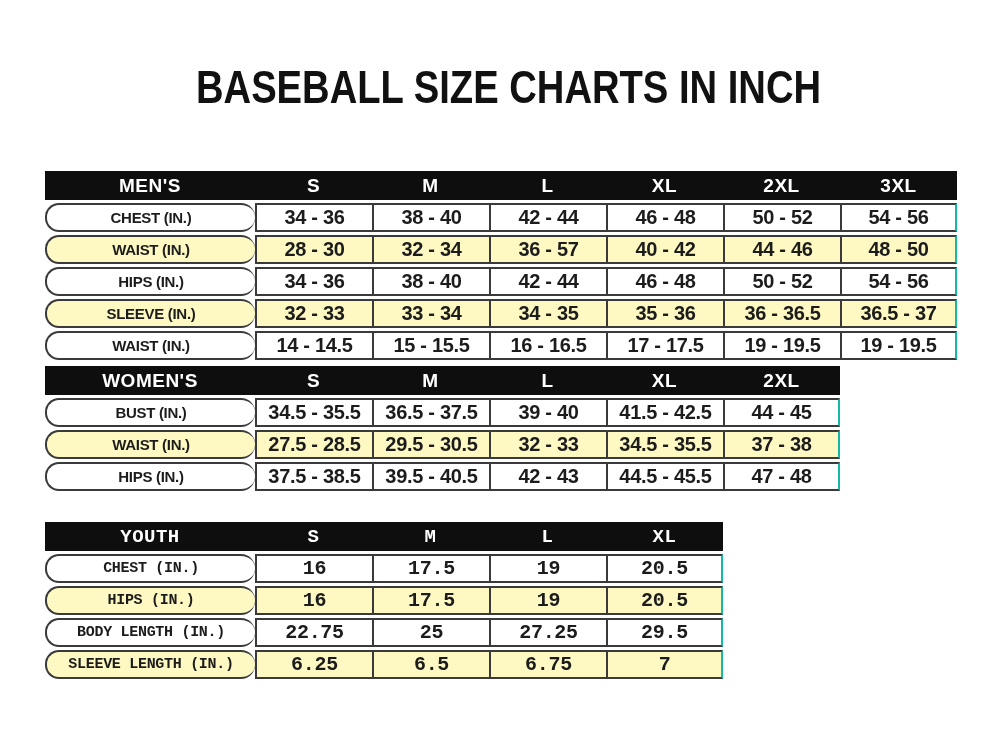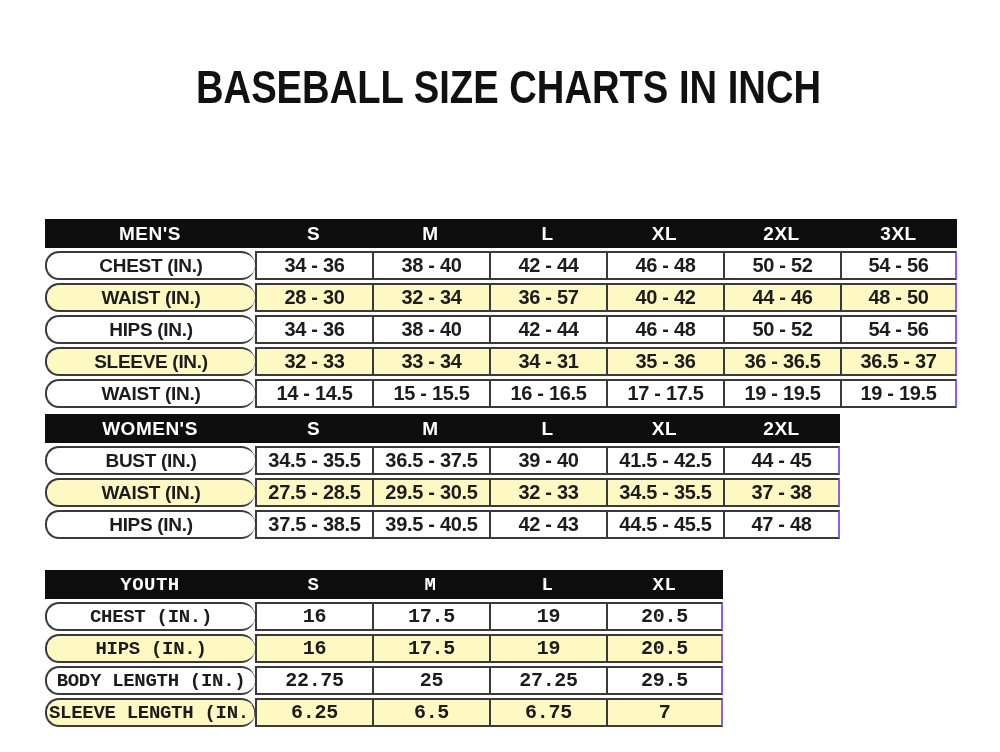--- a/index.html
+++ b/index.html
@@ -33,21 +33,21 @@
     transform: scaleX(0.83);
     transform-origin: center center;
     white-space: nowrap;
   }
   table.size-table {
     margin-left: 45px;
     border-collapse: separate;
     border-spacing: 0 3px;
     table-layout: fixed;
   }
-  #table-mens   { margin-top: 106px; }
+  #table-mens   { margin-top: 58px; }
   #table-womens { }
   #table-youth  { margin-top: 25px; font-family: Liberation Mono, monospace; }
 
   .size-table th,
   .size-table td {
     box-sizing: border-box;
     padding: 0 2px;
     text-align: center;
     vertical-align: middle;
     overflow: hidden;
@@ -65,27 +65,27 @@
   .size-table td {
     height: 29px;
     font-weight: bold;
     color: #1c1c1c;
     background: #ffffff;
     border-top: 2px solid #3a3a3a;
     border-bottom: 2px solid #3a3a3a;
     border-left: 2px solid #3a3a3a;
   }
   .size-table td:last-child {
-    border-right: 2px solid #8b5cf6;
+    border-right: 2px solid #14b8a6;
   }
   .size-table tr.stripe td {
     background: #fef9c3;
   }
   .size-table td.label-cell {
-    font-size: 19px;
+    font-size: 15px;
     letter-spacing: -0.3px;
     border-radius: 14px;
   }
   .size-table td.value-cell {
     font-size: 20px;
     letter-spacing: -0.3px;
   }
 </style>
 </head>
 <body>
@@ -142,21 +142,21 @@
           <td class="value-cell">38 - 40</td>
           <td class="value-cell">42 - 44</td>
           <td class="value-cell">46 - 48</td>
           <td class="value-cell">50 - 52</td>
           <td class="value-cell">54 - 56</td>
         </tr>
         <tr class="stripe">
           <td class="label-cell">SLEEVE (IN.)</td>
           <td class="value-cell">32 - 33</td>
           <td class="value-cell">33 - 34</td>
-          <td class="value-cell">34 - 31</td>
+          <td class="value-cell">34 - 35</td>
           <td class="value-cell">35 - 36</td>
           <td class="value-cell">36 - 36.5</td>
           <td class="value-cell">36.5 - 37</td>
         </tr>
         <tr>
           <td class="label-cell">WAIST (IN.)</td>
           <td class="value-cell">14 - 14.5</td>
           <td class="value-cell">15 - 15.5</td>
           <td class="value-cell">16 - 16.5</td>
           <td class="value-cell">17 - 17.5</td>

